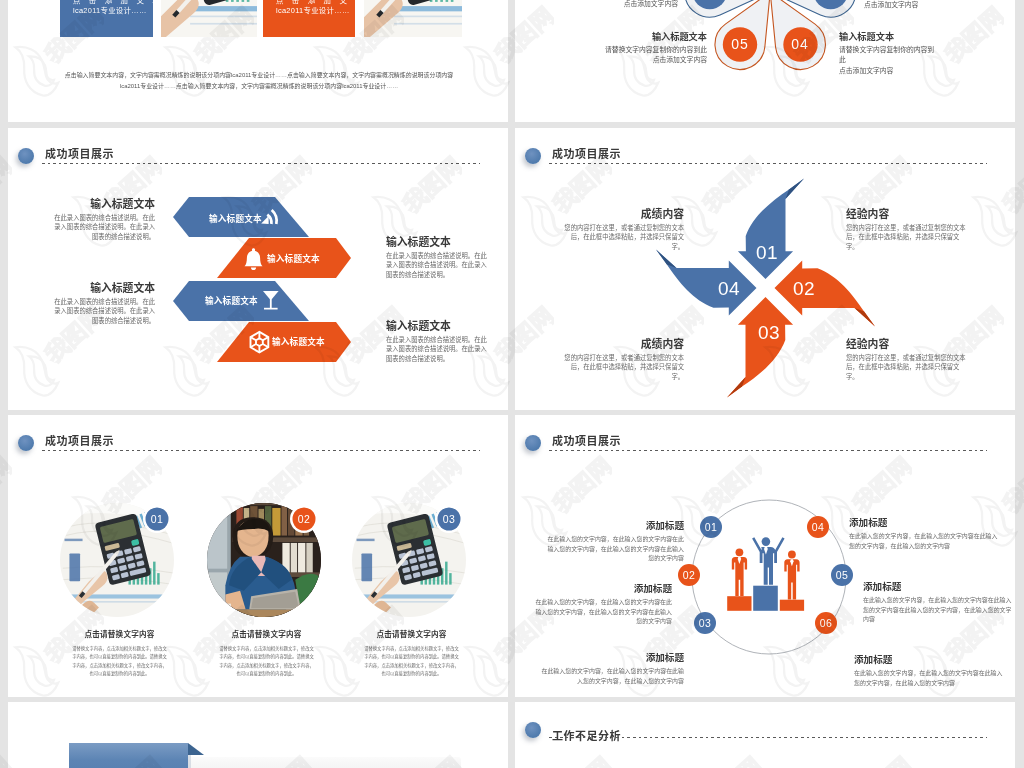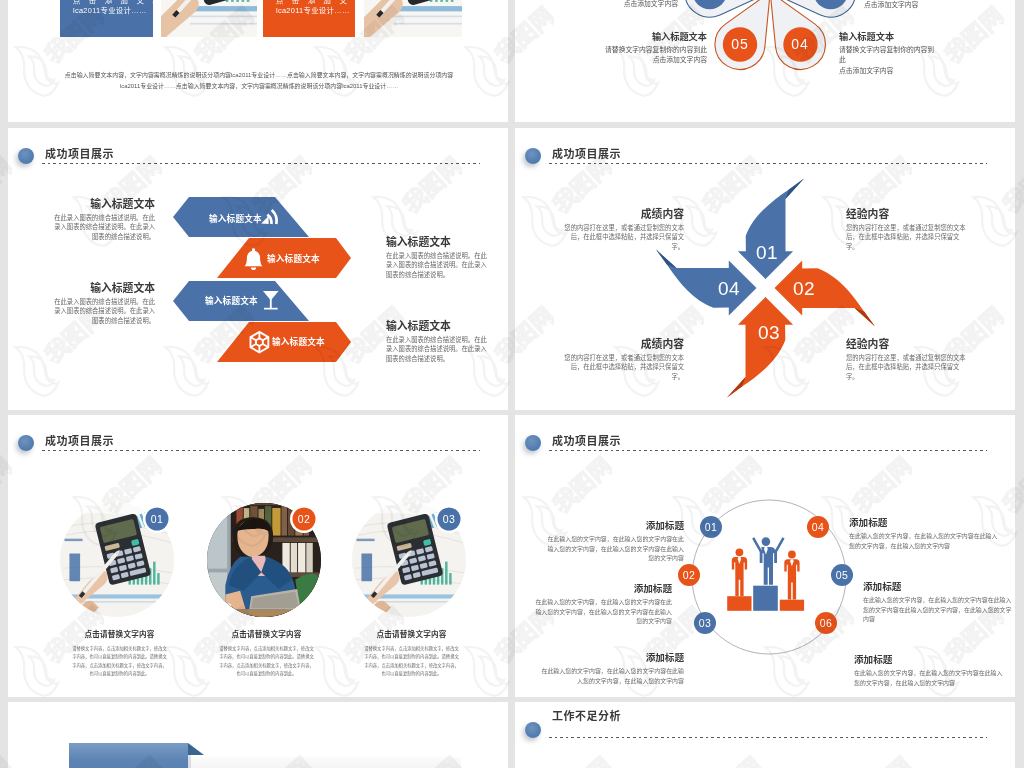--- a/index.html
+++ b/index.html
@@ -577,21 +577,21 @@
     <rect x="167" y="55" width="286" height="26" rx="3" fill="url(#barG)"></rect>
     <path d="M61,41 L180,41 L180,90 L61,90 Z" fill="#b9c4d2" opacity=".5" transform="translate(3,4)"></path>
     <path d="M180,41 L196,53 L180,53 Z" fill="#3c6490"></path>
     <path d="M61,41 L180,41 L180,90 L61,90 Z" fill="url(#ribG)"></path>
   </svg>
 </div>
 
 <div class="slide" id="s8">
   <div class="sld-head">
     <div class="hdot" style="left:10px;top:20px;"></div>
-    <div class="htitle" style="left:37px;top:8px;font-size:11px;line-height:12px;">工作不足分析</div>
+    <div class="htitle" style="left:37px;top:28px;font-size:11px;line-height:12px;">工作不足分析</div>
     <div class="hline" style="left:34px;top:35px;width:438px;"></div>
   </div>
 </div>
 
 </div>
 
 <div class="wmlayer" aria-hidden="true">
     <div class="wmtile" style="left: 0px; top: 0px;">
       <svg width="104" height="104" viewBox="0 0 104 104">
   <g transform="rotate(-42 52 52)">

